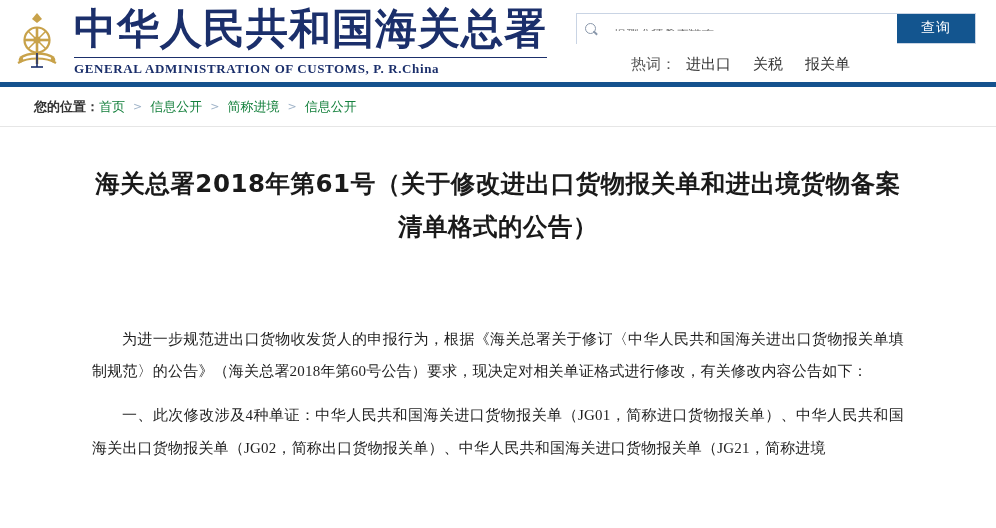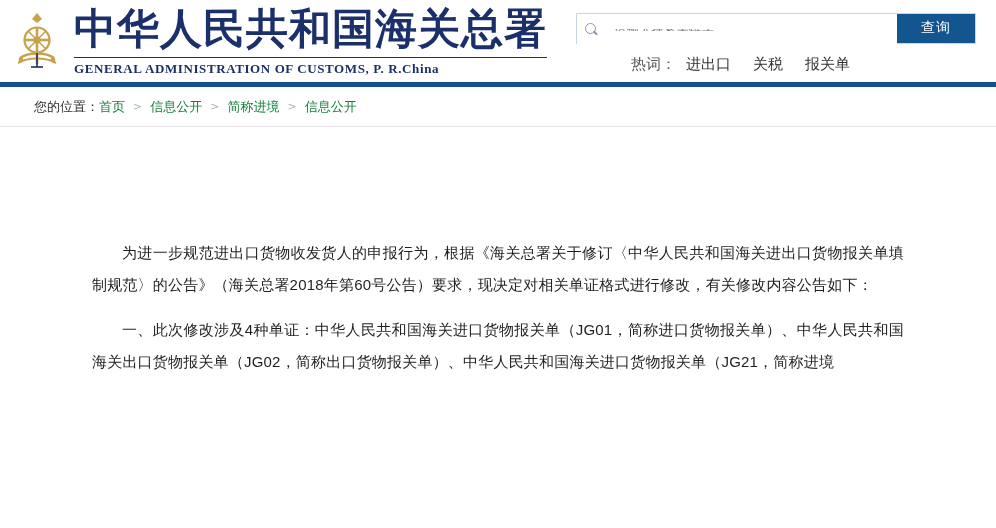--- a/index.html
+++ b/index.html
@@ -159,21 +159,21 @@
   .breadcrumb {
     height: 40px;
     display: flex;
     align-items: center;
     padding-left: 34px;
     font-size: 13px;
     font-family: "DejaVu Sans", "Liberation Sans", sans-serif;
     color: #333;
     border-bottom: 1px solid #e6e6e6;
   }
-  .breadcrumb .bc-label { color: #333; }
+  .breadcrumb .bc-label { color: #333; font-weight: bold; }
   .breadcrumb a.bc-link {
     color: #15803d;
     text-decoration: none;
   }
   .breadcrumb .sep {
     margin: 0 8px;
     color: #9fb3c8;
     font-size: 11px;
   }
 
@@ -186,21 +186,21 @@
     font-size: 24.5px;
     font-weight: bold;
     color: #1a1a1a;
     text-align: center;
     line-height: 1.75;
     letter-spacing: 0.5px;
     margin: 0;
   }
   .doc-body {
     margin-top: 74px;
-    font-family: Liberation Sans, sans-serif;
+    font-family: Liberation Serif, serif;
     font-size: 15px;
     color: #1f1f1f;
     line-height: 2.15;
     text-align: justify;
     letter-spacing: 0.2px;
   }
   .doc-body p {
     margin: 0 0 12px 0;
     text-indent: 2em;
   }
@@ -265,19 +265,20 @@
     <a class="bc-link" href="#">首页</a>
     <span class="sep">&gt;</span>
     <a class="bc-link" href="#">信息公开</a>
     <span class="sep">&gt;</span>
     <a class="bc-link" href="#">简称进境</a>
     <span class="sep">&gt;</span>
     <a class="bc-link" href="#">信息公开</a>
   </div>
 
   <div class="article">
+    <h1 class="doc-title">海关总署2018年第61号（关于修改进出口货物报关单和进出境货物备案清单格式的公告）</h1>
     <div class="doc-body">
       <p>为进一步规范进出口货物收发货人的申报行为，根据《海关总署关于修订〈中华人民共和国海关进出口货物报关单填制规范〉的公告》（海关总署2018年第60号公告）要求，现决定对相关单证格式进行修改，有关修改内容公告如下：</p>
       <p>一、此次修改涉及4种单证：中华人民共和国海关进口货物报关单（JG01，简称进口货物报关单）、中华人民共和国海关出口货物报关单（JG02，简称出口货物报关单）、中华人民共和国海关进口货物报关单（JG21，简称进境</p>
     </div>
   </div>
 
 </div>
 
 </body></html>

